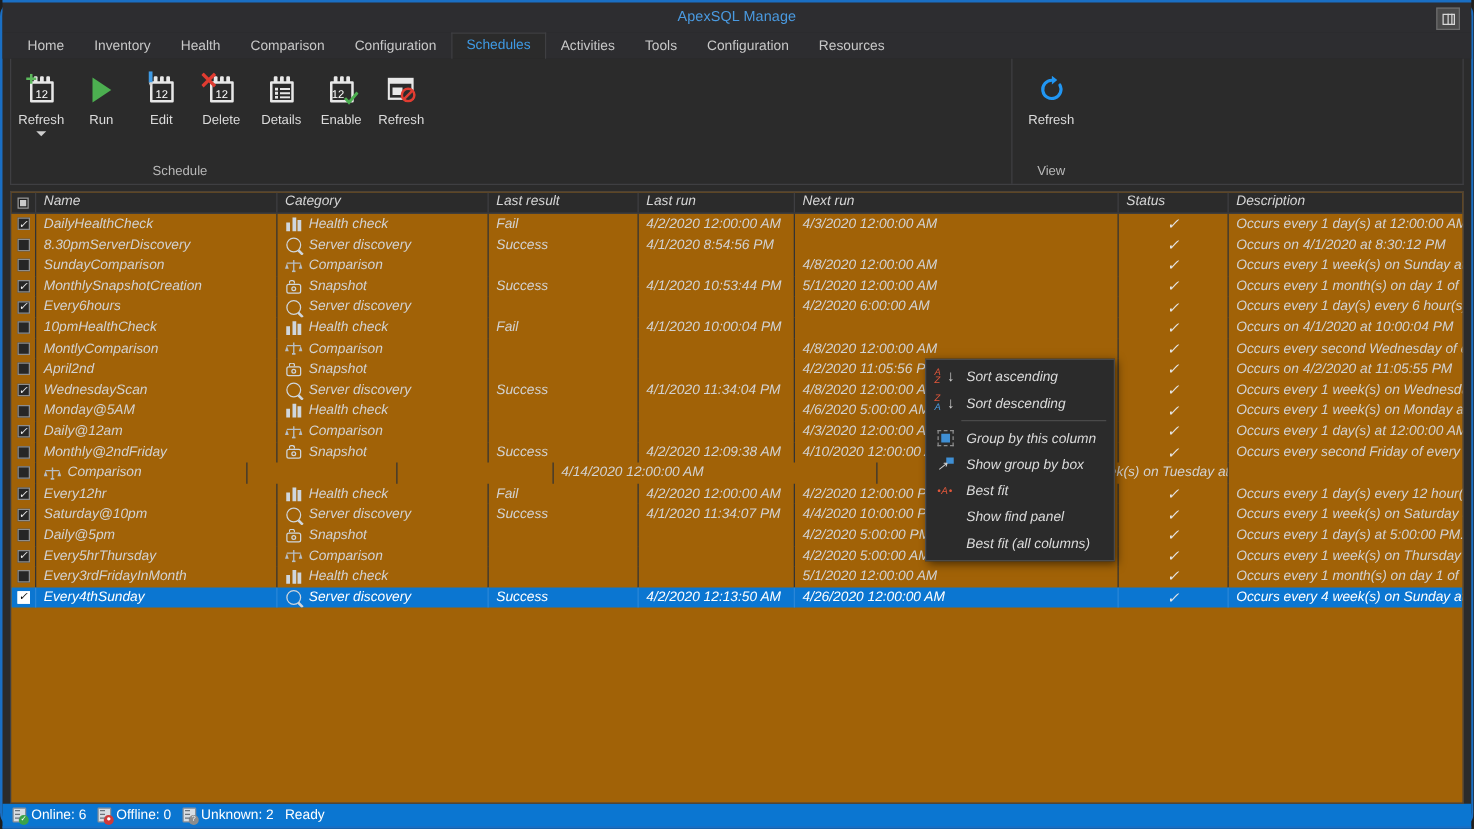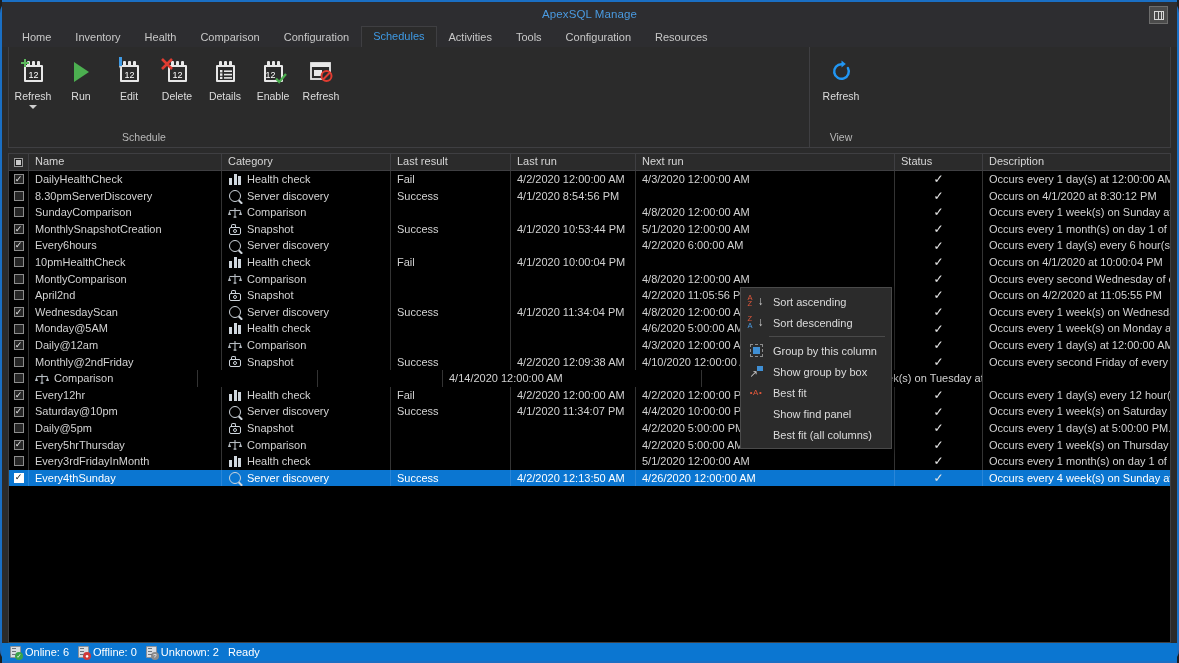--- a/index.html
+++ b/index.html
@@ -113,24 +113,25 @@
   .cal .num {
     position:absolute; left:4px; top:10px; width:15px; text-align:center;
     font-size:9px; color:#ffffff; font-family:"Liberation Sans", sans-serif; line-height:9px;
   }
   .badge { position:absolute; left:-3px; top:-2px; }
   
   .gridwrap {
     flex: 1 1 auto;
     margin: 5px 6px 0 6px;
     border: 1px solid #3f3f42;
-    background: #000000;
+    background: #a16207;
     display: flex; flex-direction: column;
     overflow: hidden;
     position: relative;
+    font-style: italic;
   }
   .ghead {
     display: flex; height: 17px; flex: 0 0 17px;
     background: #2b2b2b;
     border-bottom: 1px solid #3f3f42;
   }
   .ghead .hc {
     font-size: 11px; color: #d6d6d6;
     padding: 1px 0 0 6px;
     border-right: 1px solid #3f3f42;

